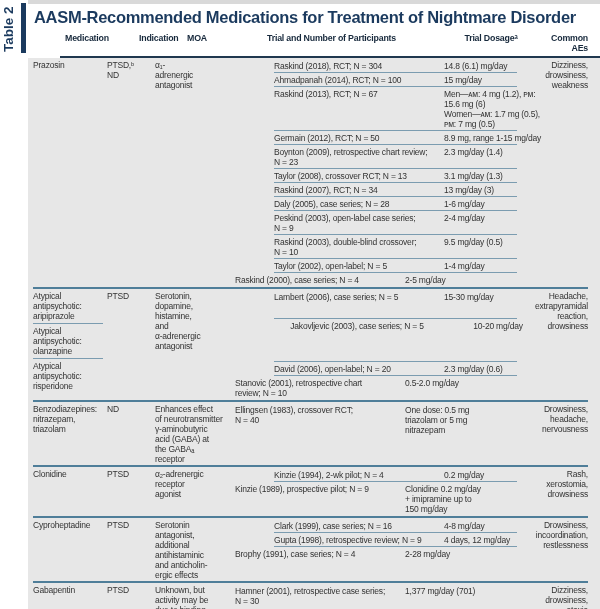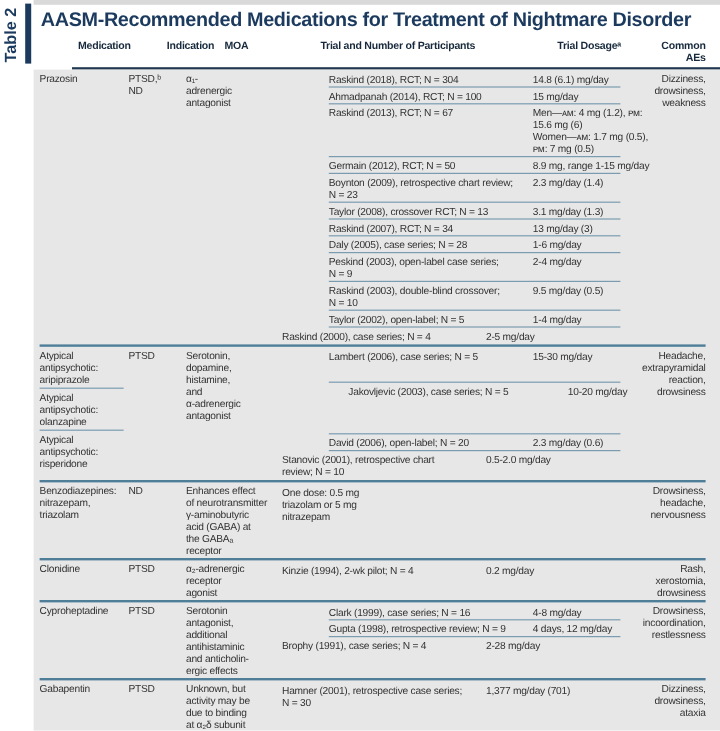--- a/index.html
+++ b/index.html
@@ -202,20 +202,22 @@
         </div>
         <div class="c-ind cell">ND</div>
         <div class="c-moa cell">Enhances effect
 of neurotransmitter
 γ-aminobutyric
 acid (GABA) at
 the GABAₐ
 receptor</div>
         <div class="trials">
           <div class="trow">
+            <span class="t">Ellingsen (1983), crossover RCT;
+N = 40</span>
             <span class="d">One dose: 0.5 mg
 triazolam or 5 mg
 nitrazepam</span>
           </div>
         </div>
         <div class="c-aes cell">Drowsiness,
 headache,
 nervousness</div>
       </div>
 
@@ -224,20 +226,26 @@
           <div class="med-entry">Clonidine</div>
         </div>
         <div class="c-ind cell">PTSD</div>
         <div class="c-moa cell">α₂-adrenergic
 receptor
 agonist</div>
         <div class="trials">
           <div class="trow">
             <span class="t">Kinzie (1994), 2-wk pilot; N = 4</span>
             <span class="d">0.2 mg/day</span>
+          </div>
+          <div class="trow">
+            <span class="t">Kinzie (1989), prospective pilot; N = 9</span>
+            <span class="d">Clonidine 0.2 mg/day
++ imipramine up to
+150 mg/day</span>
           </div>
         </div>
         <div class="c-aes cell">Rash,
 xerostomia,
 drowsiness</div>
       </div>
 
       <div class="sec">
         <div class="c-med">
           <div class="med-entry">Cyproheptadine</div>

